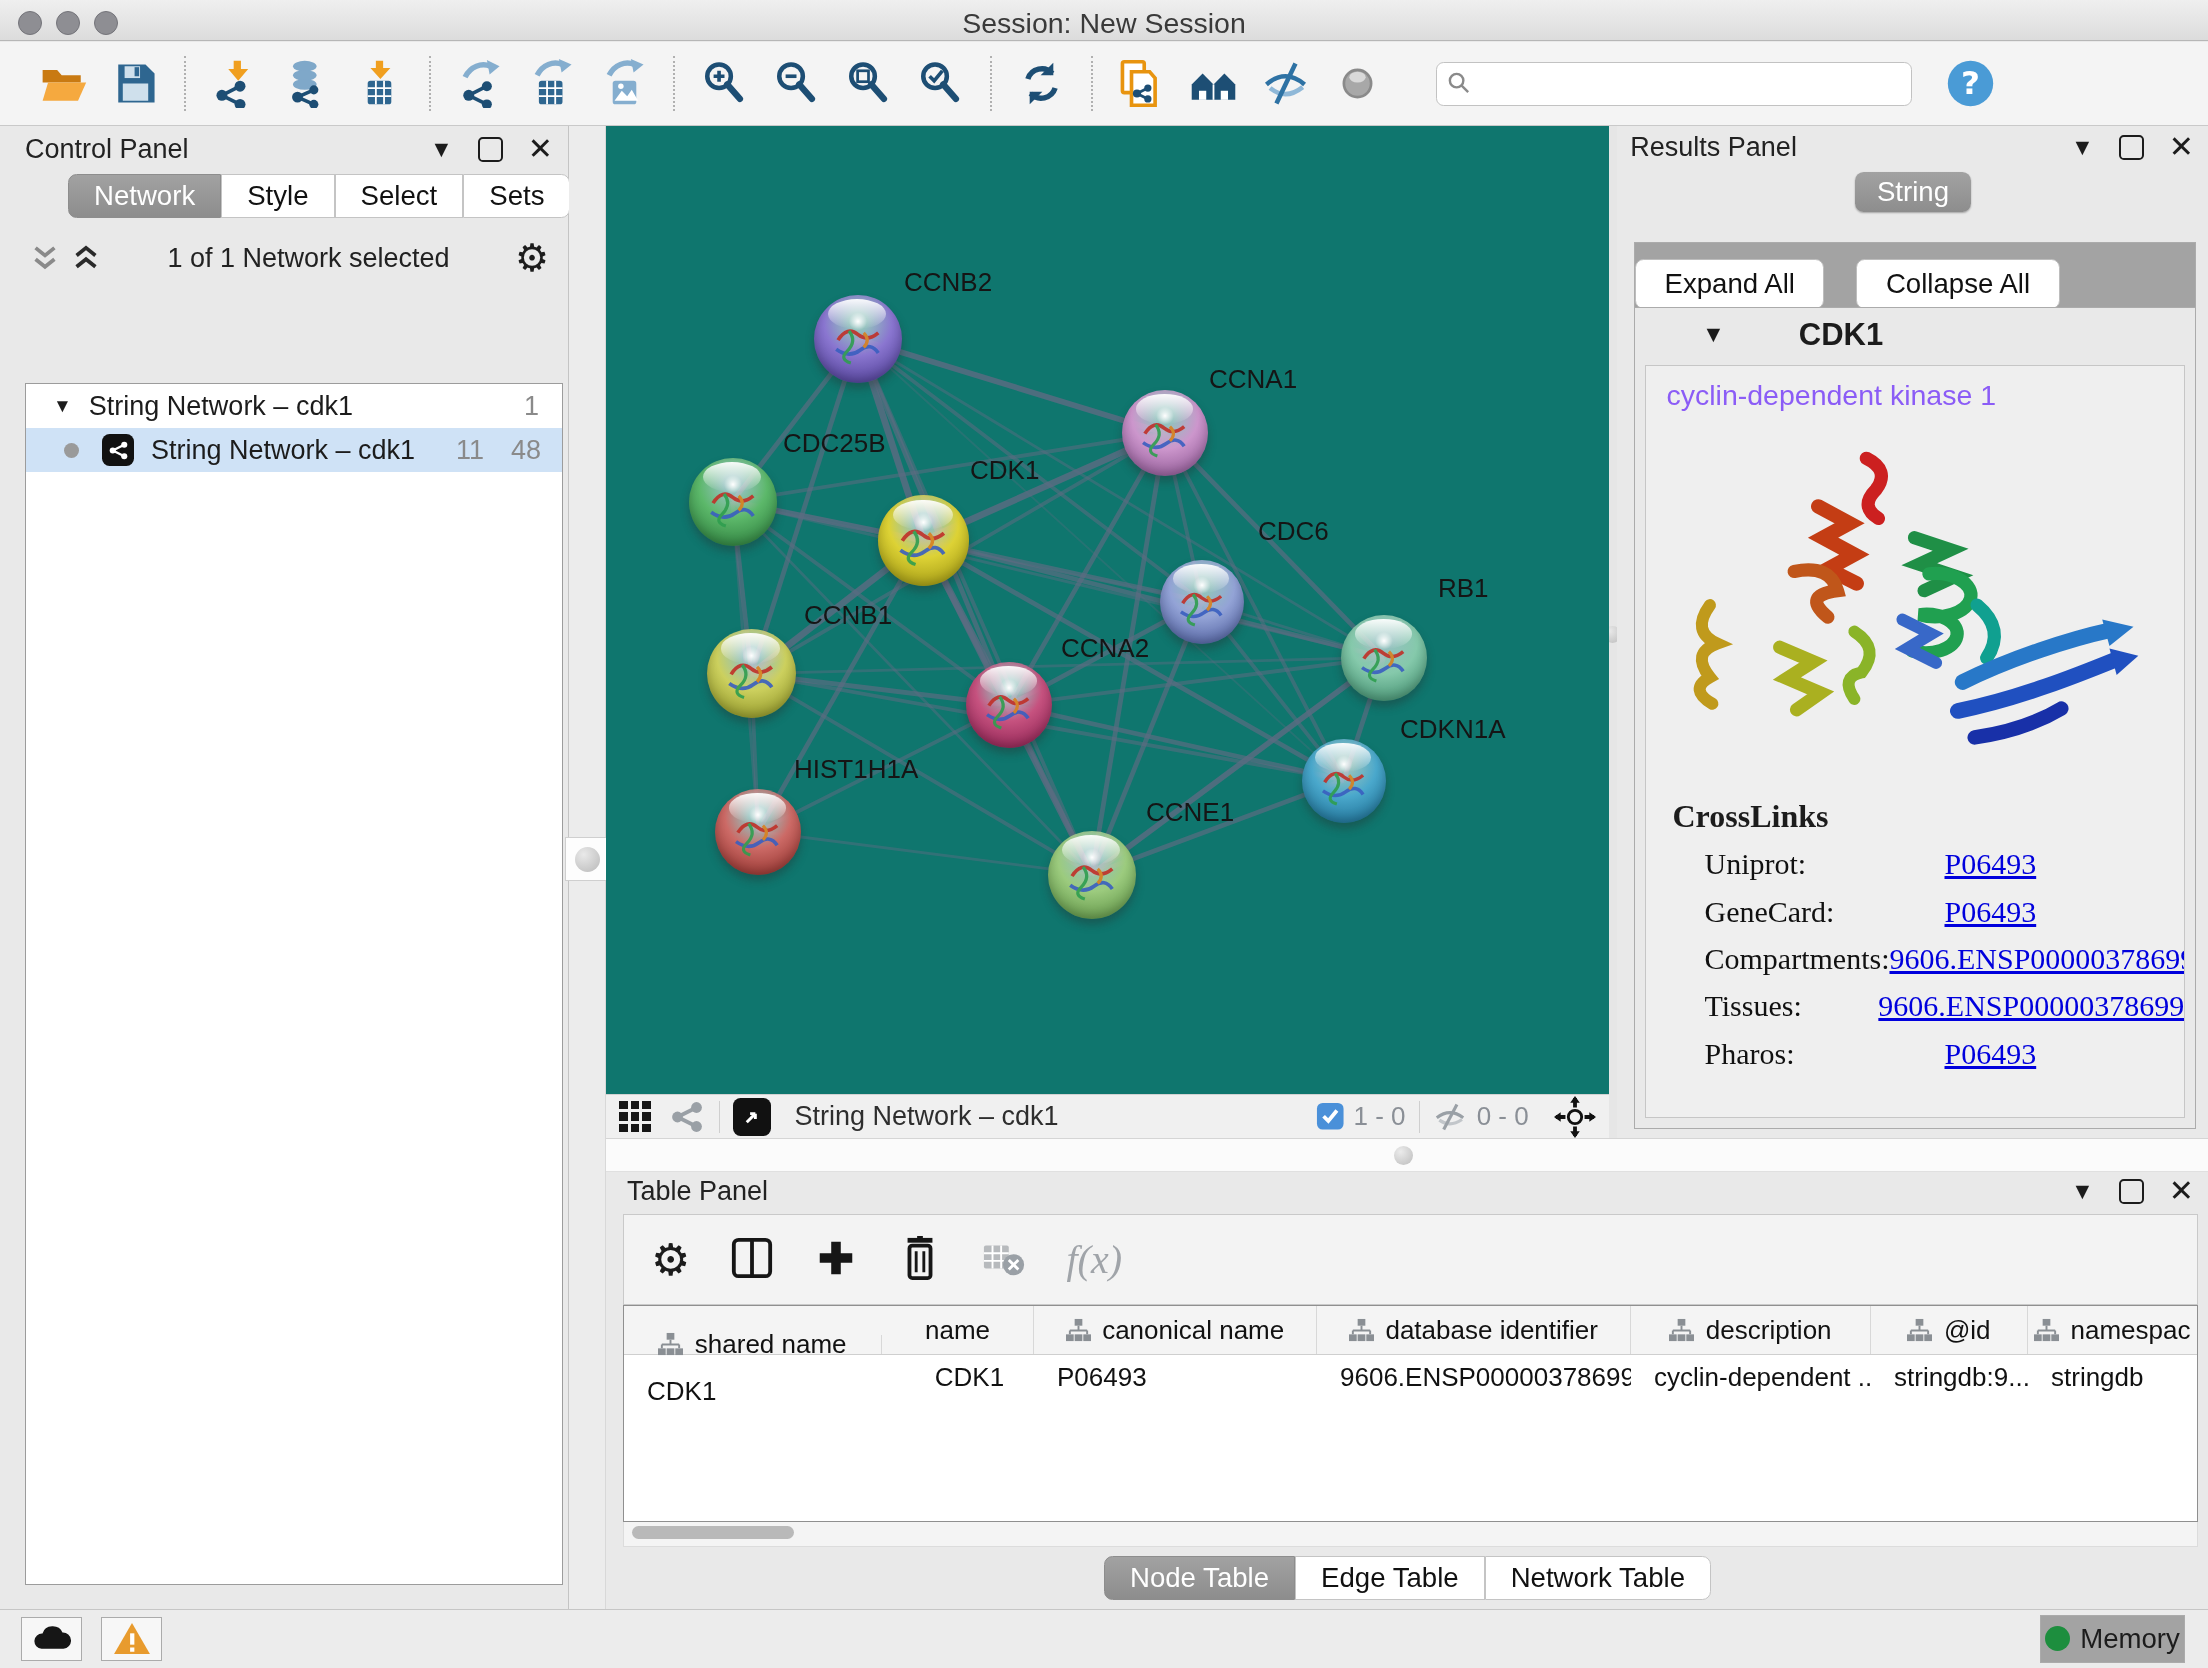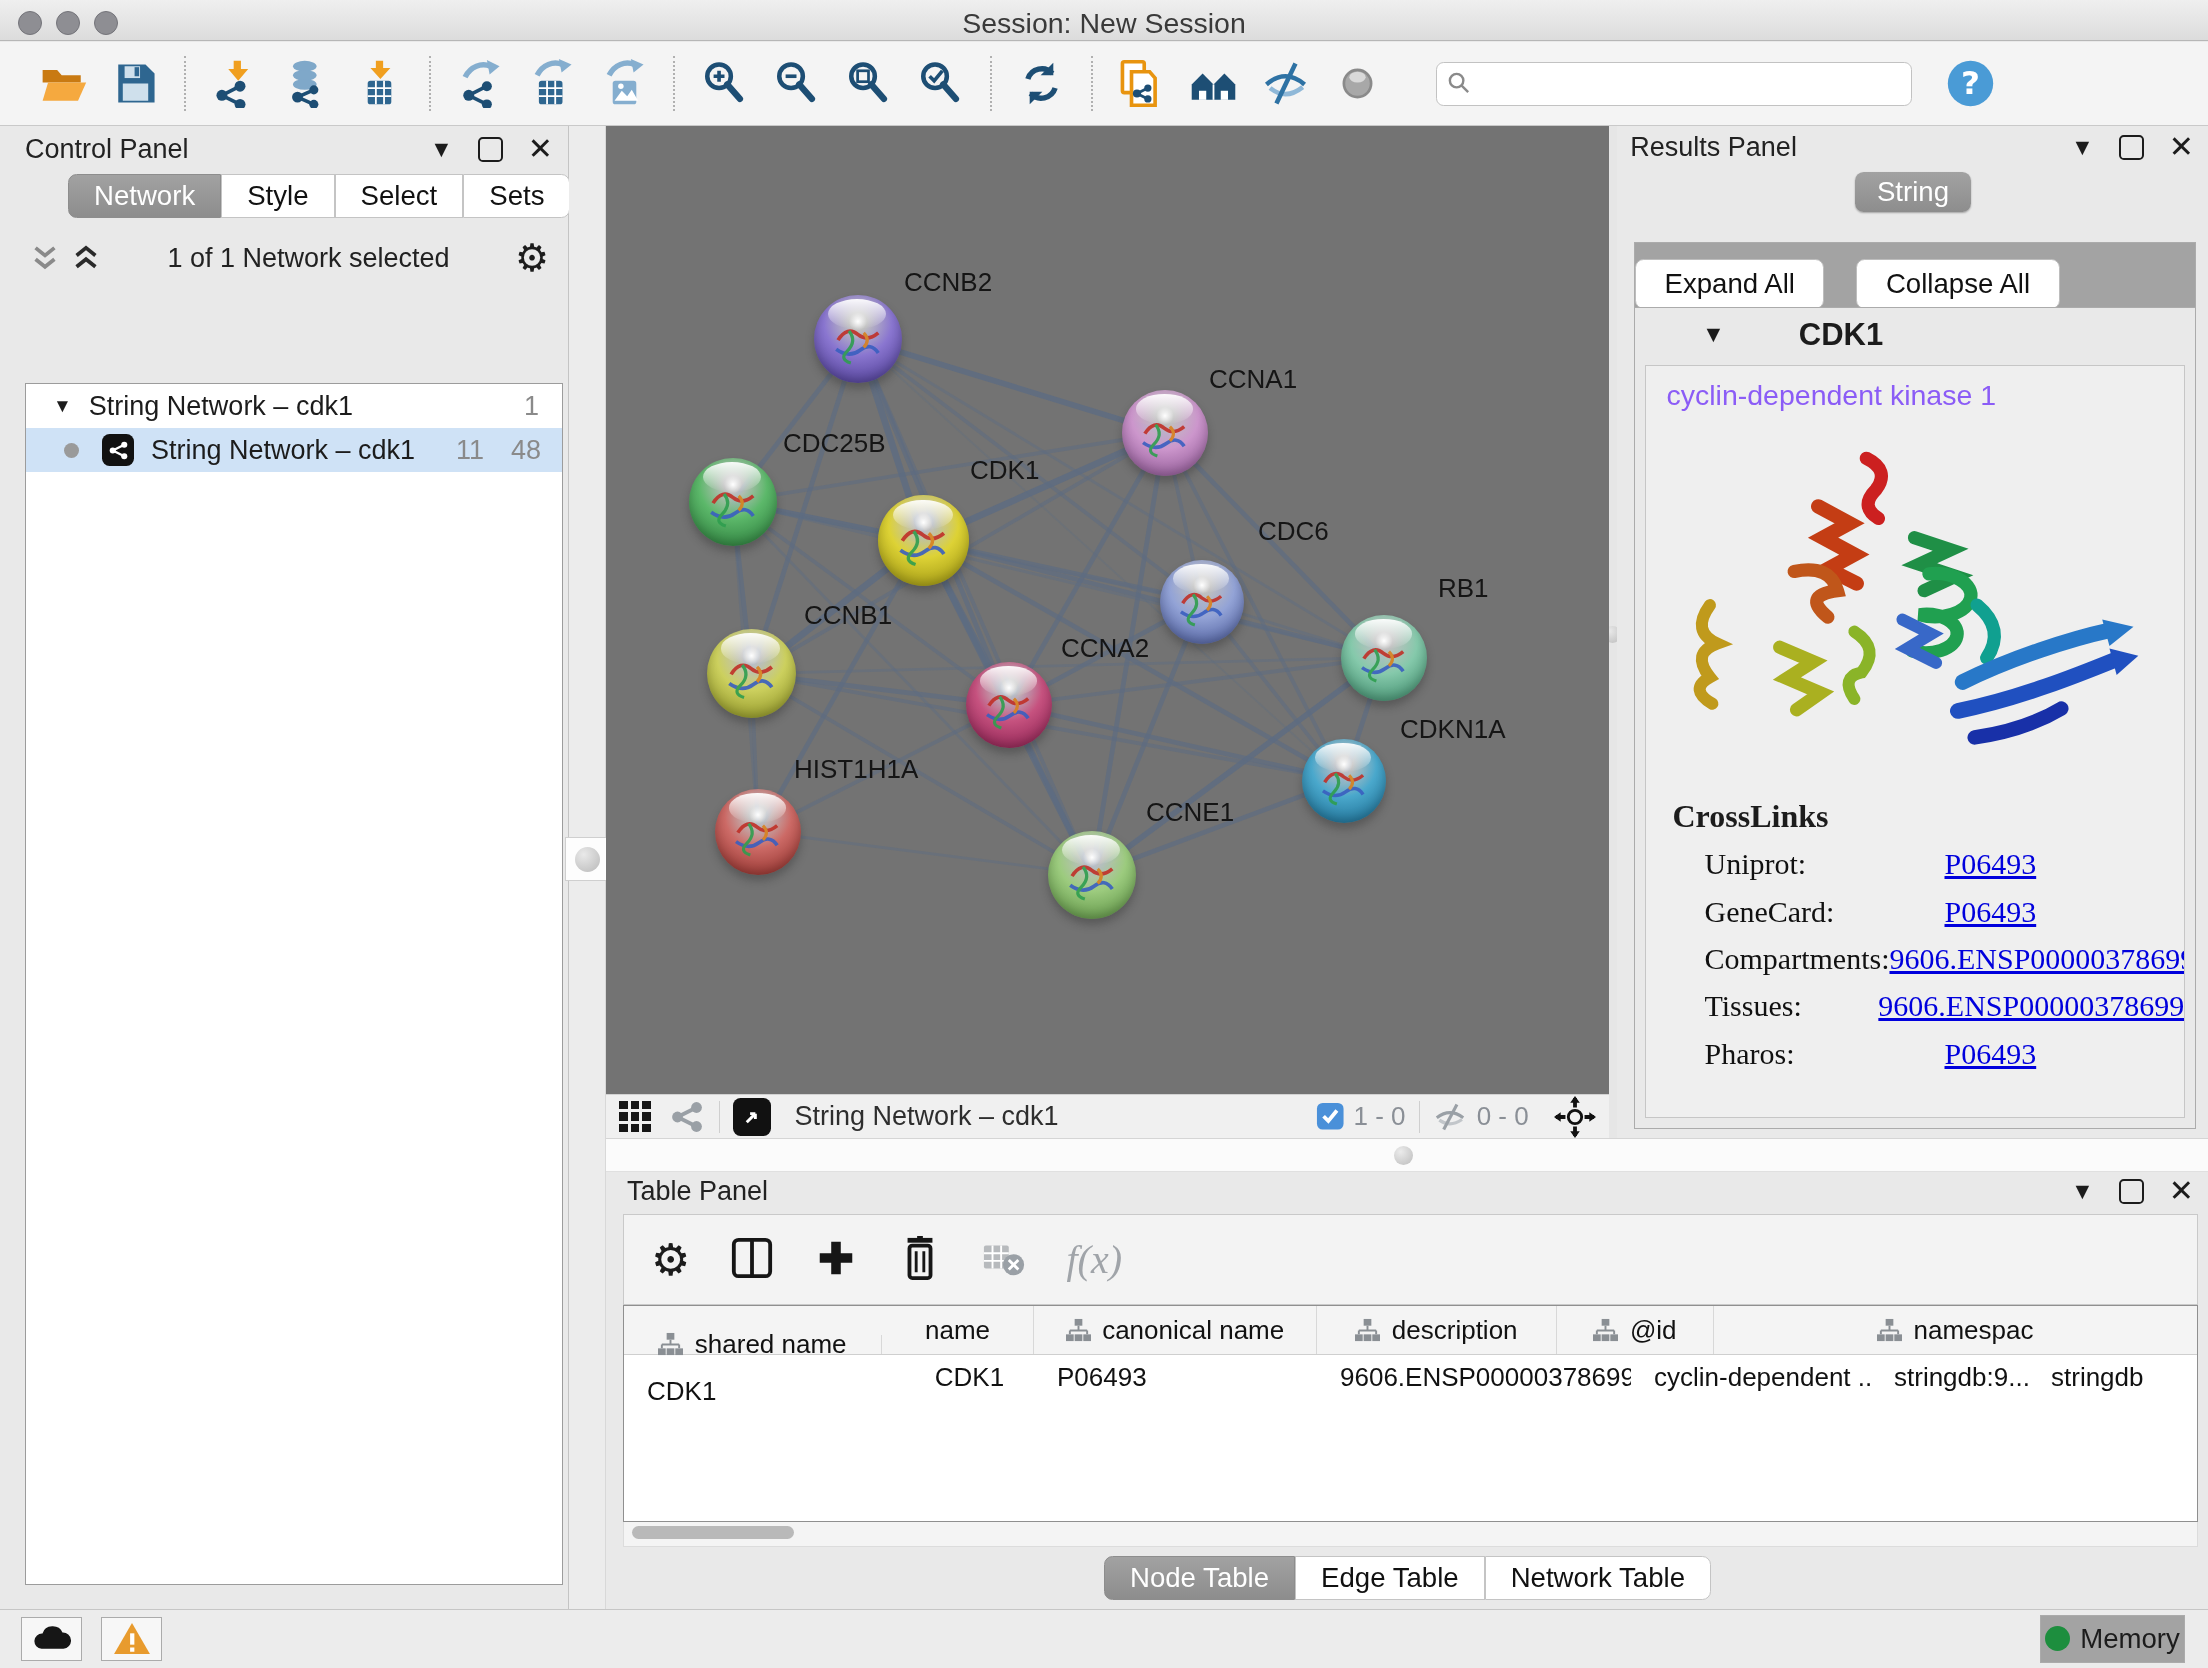--- a/index.html
+++ b/index.html
@@ -54,21 +54,21 @@
     border:1px solid #cfcfcf;display:flex;align-items:center;justify-content:center;}
   .grip-dot{width:25px;height:25px;border-radius:50%;background:radial-gradient(circle at 35% 30%,#e9e9e9,#b9b9b9);}
   #v-splitter{position:absolute;left:1609px;top:126px;width:7.6px;height:1012px;background:#e6e6e6;}
   #v-handle{position:absolute;left:-4.8px;top:500px;width:17px;height:17px;border-radius:50%;
     background:radial-gradient(circle at 35% 30%,#e9e9e9,#bcbcbc);}
   #h-splitter{position:absolute;left:606px;top:1138px;width:1603px;height:34px;background:#fbfbfb;
     border-top:1.9px solid #d5d5d5;border-bottom:1.9px solid #e0e0e0;box-sizing:border-box;}
   #h-handle{position:absolute;left:788px;top:6.7px;width:19px;height:19px;border-radius:50%;
     background:radial-gradient(circle at 35% 30%,#ebebeb,#bcbcbc);}
   
-  #network-canvas{position:absolute;left:606px;top:126px;width:1003px;height:968px;background:#737373;overflow:hidden;}
+  #network-canvas{position:absolute;left:606px;top:126px;width:1003px;height:968px;background:#0f766e;overflow:hidden;}
   #edge-layer{position:absolute;left:0;top:0;width:100%;height:100%;}
   .node-ball{position:absolute;border-radius:50%;
     background:radial-gradient(circle at 50% 30%,#ffffff 0%,rgba(255,255,255,.55) 12%,var(--c) 45%,var(--d) 92%);
     box-shadow:0 5.7px 8.6px rgba(40,40,40,.35), inset 0 -3.8px 9.5px rgba(0,0,0,.18);}
   .node-ball::before{content:"";position:absolute;left:16%;top:5%;width:66%;height:34%;border-radius:50%;
     background:linear-gradient(rgba(255,255,255,.95),rgba(255,255,255,0));}
   .node-ball svg{position:absolute;left:18%;top:28%;width:64%;height:52%;opacity:.9;}
   .node-label{position:absolute;font-size:26px;color:#151515;white-space:nowrap;}
   
   #view-footer{position:absolute;left:606px;top:1094px;width:1003px;height:44px;background:#f0f0f0;
@@ -700,20 +700,30 @@
         <div class="th c2">
           <svg viewBox="0 0 26 26">
               <rect x="9" y="1" width="8" height="7" fill="#8a8f94"></rect>
               <path d="M13 8v5M4 13h18M4 13v4M22 13v4" stroke="#8a8f94" stroke-width="2" fill="none"></path>
               <rect x="0" y="17" width="8" height="7" fill="#8a8f94"></rect>
               <rect x="18" y="17" width="8" height="7" fill="#8a8f94"></rect>
               <rect x="9" y="17" width="8" height="7" fill="#8a8f94"></rect>
             </svg>
           <span>canonical name</span>
         </div>
+        <div class="th c3">
+          <svg viewBox="0 0 26 26">
+              <rect x="9" y="1" width="8" height="7" fill="#8a8f94"></rect>
+              <path d="M13 8v5M4 13h18M4 13v4M22 13v4" stroke="#8a8f94" stroke-width="2" fill="none"></path>
+              <rect x="0" y="17" width="8" height="7" fill="#8a8f94"></rect>
+              <rect x="18" y="17" width="8" height="7" fill="#8a8f94"></rect>
+              <rect x="9" y="17" width="8" height="7" fill="#8a8f94"></rect>
+            </svg>
+          <span>database identifier</span>
+        </div>
         <div class="th c4">
           <svg viewBox="0 0 26 26">
               <rect x="9" y="1" width="8" height="7" fill="#8a8f94"></rect>
               <path d="M13 8v5M4 13h18M4 13v4M22 13v4" stroke="#8a8f94" stroke-width="2" fill="none"></path>
               <rect x="0" y="17" width="8" height="7" fill="#8a8f94"></rect>
               <rect x="18" y="17" width="8" height="7" fill="#8a8f94"></rect>
               <rect x="9" y="17" width="8" height="7" fill="#8a8f94"></rect>
             </svg>
           <span>description</span>
         </div>

